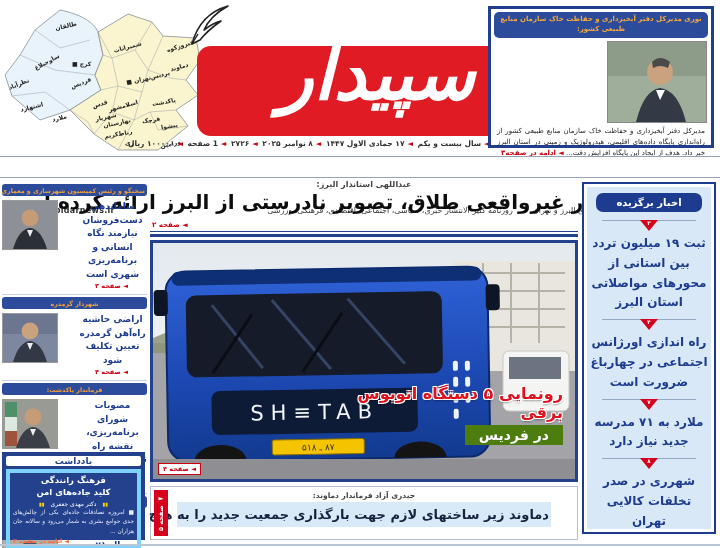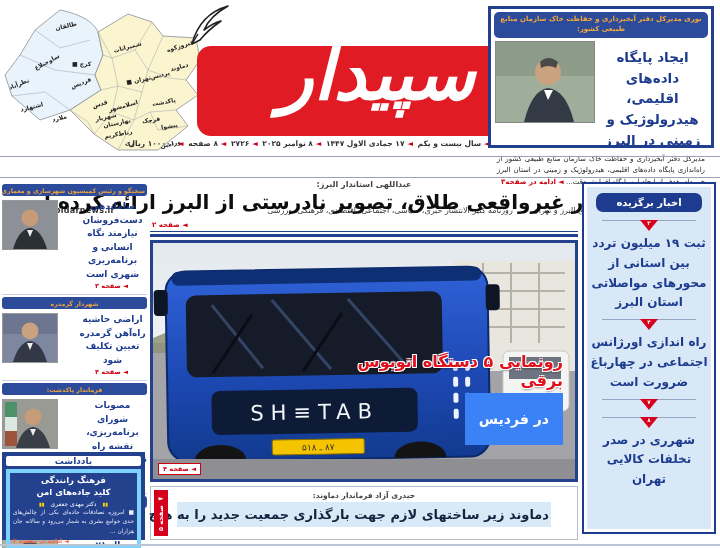--- a/index.html
+++ b/index.html
@@ -29,21 +29,21 @@
   
   #lead-kicker{left:150px;top:180px;width:428px;text-align:center;font-size:8px;color:#444;font-weight:bold;}
   #lead-headline{left:118px;top:190px;width:492px;text-align:center;font-size:20px;font-weight:900;color:#0d0d0d;white-space:nowrap;letter-spacing:-0.5px;}
   #lead-pageref{left:152px;top:221px;font-size:7px;color:#cc0011;font-weight:bold;}
   #lead-rule{left:150px;top:231px;width:428px;border-top:1.5px solid #24418e;border-bottom:3.5px solid #24418e;height:2px;}
   
   #photo-box{left:150px;top:240px;width:428px;height:242px;border:3px solid #24418e;box-sizing:border-box;background:#cfd6da;}
   #photo-caption{position:absolute;right:12px;bottom:34px;width:230px;text-align:right;}
   #photo-cap1{font-size:16px;font-weight:900;color:#e0101c;
      text-shadow:-1px -1px 0 #fff,1px -1px 0 #fff,-1px 1px 0 #fff,1px 1px 0 #fff,0 2px 2px rgba(0,0,0,.35);}
-  #photo-cap2{display:inline-block;margin-top:3px;background:#3b82f6;color:#fff;font-weight:900;font-size:14px;padding:18px 14px;}
+  #photo-cap2{display:inline-block;margin-top:3px;background:#4d7c0f;color:#fff;font-weight:900;font-size:14px;padding:2px 14px;}
   #photo-pageref{position:absolute;left:5px;bottom:4px;background:#fff;color:#cc0011;font-size:6.5px;font-weight:bold;padding:1px 4px;border:1px solid #cc0011;}
   
   #bottom-strip{left:150px;top:486px;width:428px;height:54px;border:1px solid #b6bec8;background:#fff;box-sizing:border-box;}
   #bottom-tab{position:absolute;left:3px;top:3px;bottom:3px;width:14px;background:#d6001c;color:#fff;
      writing-mode:vertical-rl;transform:rotate(180deg);font-size:6.5px;font-weight:bold;text-align:center;line-height:14px;}
   #bottom-kicker{margin:4px 26px 2px 26px;text-align:center;font-size:7.5px;color:#444;font-weight:bold;}
   #bottom-headline{margin:2px 26px 0 26px;background:#d8e9f8;color:#16233f;font-weight:900;font-size:13px;text-align:center;padding:5px 2px;white-space:nowrap;}
   
   #selnews{left:582px;top:182px;width:134px;height:352px;border:2px solid #1e3c8f;background:#d9e8f7;
      box-sizing:border-box;box-shadow:inset 0 0 0 3px #fff;}
@@ -136,28 +136,27 @@
     <div id="logo-prefix">پیام</div>
   </div>
 
   <div id="dateline" class="abs">
     <span class="dl-i">شنبه</span>
     <span class="dl-i">۱۷ آبان ۱۴۰۴</span>
     <span class="dl-i">سال بیست و یکم</span>
     <span class="dl-i">۱۷ جمادی الاول ۱۴۴۷</span>
     <span class="dl-i">۸ نوامبر ۲۰۲۵</span>
     <span class="dl-i">۲۷۲۶</span>
-    <span class="dl-i">۸ صفحه</span>
+    <span class="dl-i">1 صفحه</span>
     <span class="dl-i">۱۰۰۰۰۰ ریال</span>
   </div>
 
   <div id="topbox" class="abs">
     <div id="topbox-kicker">نوری مدیرکل دفتر آبخیزداری و حفاظت خاک سازمان منابع طبیعی کشور:</div>
     <div id="topbox-row">
-      <div id="topbox-title">ایجاد پایگاه داده‌های اقلیمی، هیدرولوژیک و زمینی در البرز</div>
       <svg id="topbox-photo" viewBox="0 0 98 80">
         <rect width="98" height="80" fill="#9fae9b"></rect>
         <rect x="0" y="0" width="98" height="34" fill="#8c9c88"></rect>
         <circle cx="52" cy="30" r="13" fill="#caa27f"></circle>
         <rect x="44" y="24" width="18" height="6" rx="3" fill="#caa27f"></rect>
         <path d="M28,80 Q36,48 52,46 Q70,48 78,80 Z" fill="#333a45"></path>
         <path d="M48,48 L52,58 L57,48 Z" fill="#fff"></path>
         <path d="M44,20 Q52,12 62,20 L60,26 Q52,22 45,26 Z" fill="#4a4a4a"></path>
       </svg>
     </div>
@@ -268,20 +267,21 @@
         <div class="tri"></div>
       <div class="pg">۴</div>
     </div>
     <div class="sn-item">راه اندازی اورژانس اجتماعی در چهارباغ ضرورت است</div>
 
     <div class="sn-sep">
       <div class="line"></div>
         <div class="tri"></div>
       <div class="pg">۷</div>
     </div>
+    <div class="sn-item">ملارد به ۷۱ مدرسه جدید نیاز دارد</div>
 
     <div class="sn-sep">
       <div class="line"></div>
         <div class="tri"></div>
       <div class="pg">۸</div>
     </div>
     <div class="sn-item">شهرری در صدر تخلفات کالایی تهران</div>
   </div>
 
   <div id="leftcol" class="abs">

